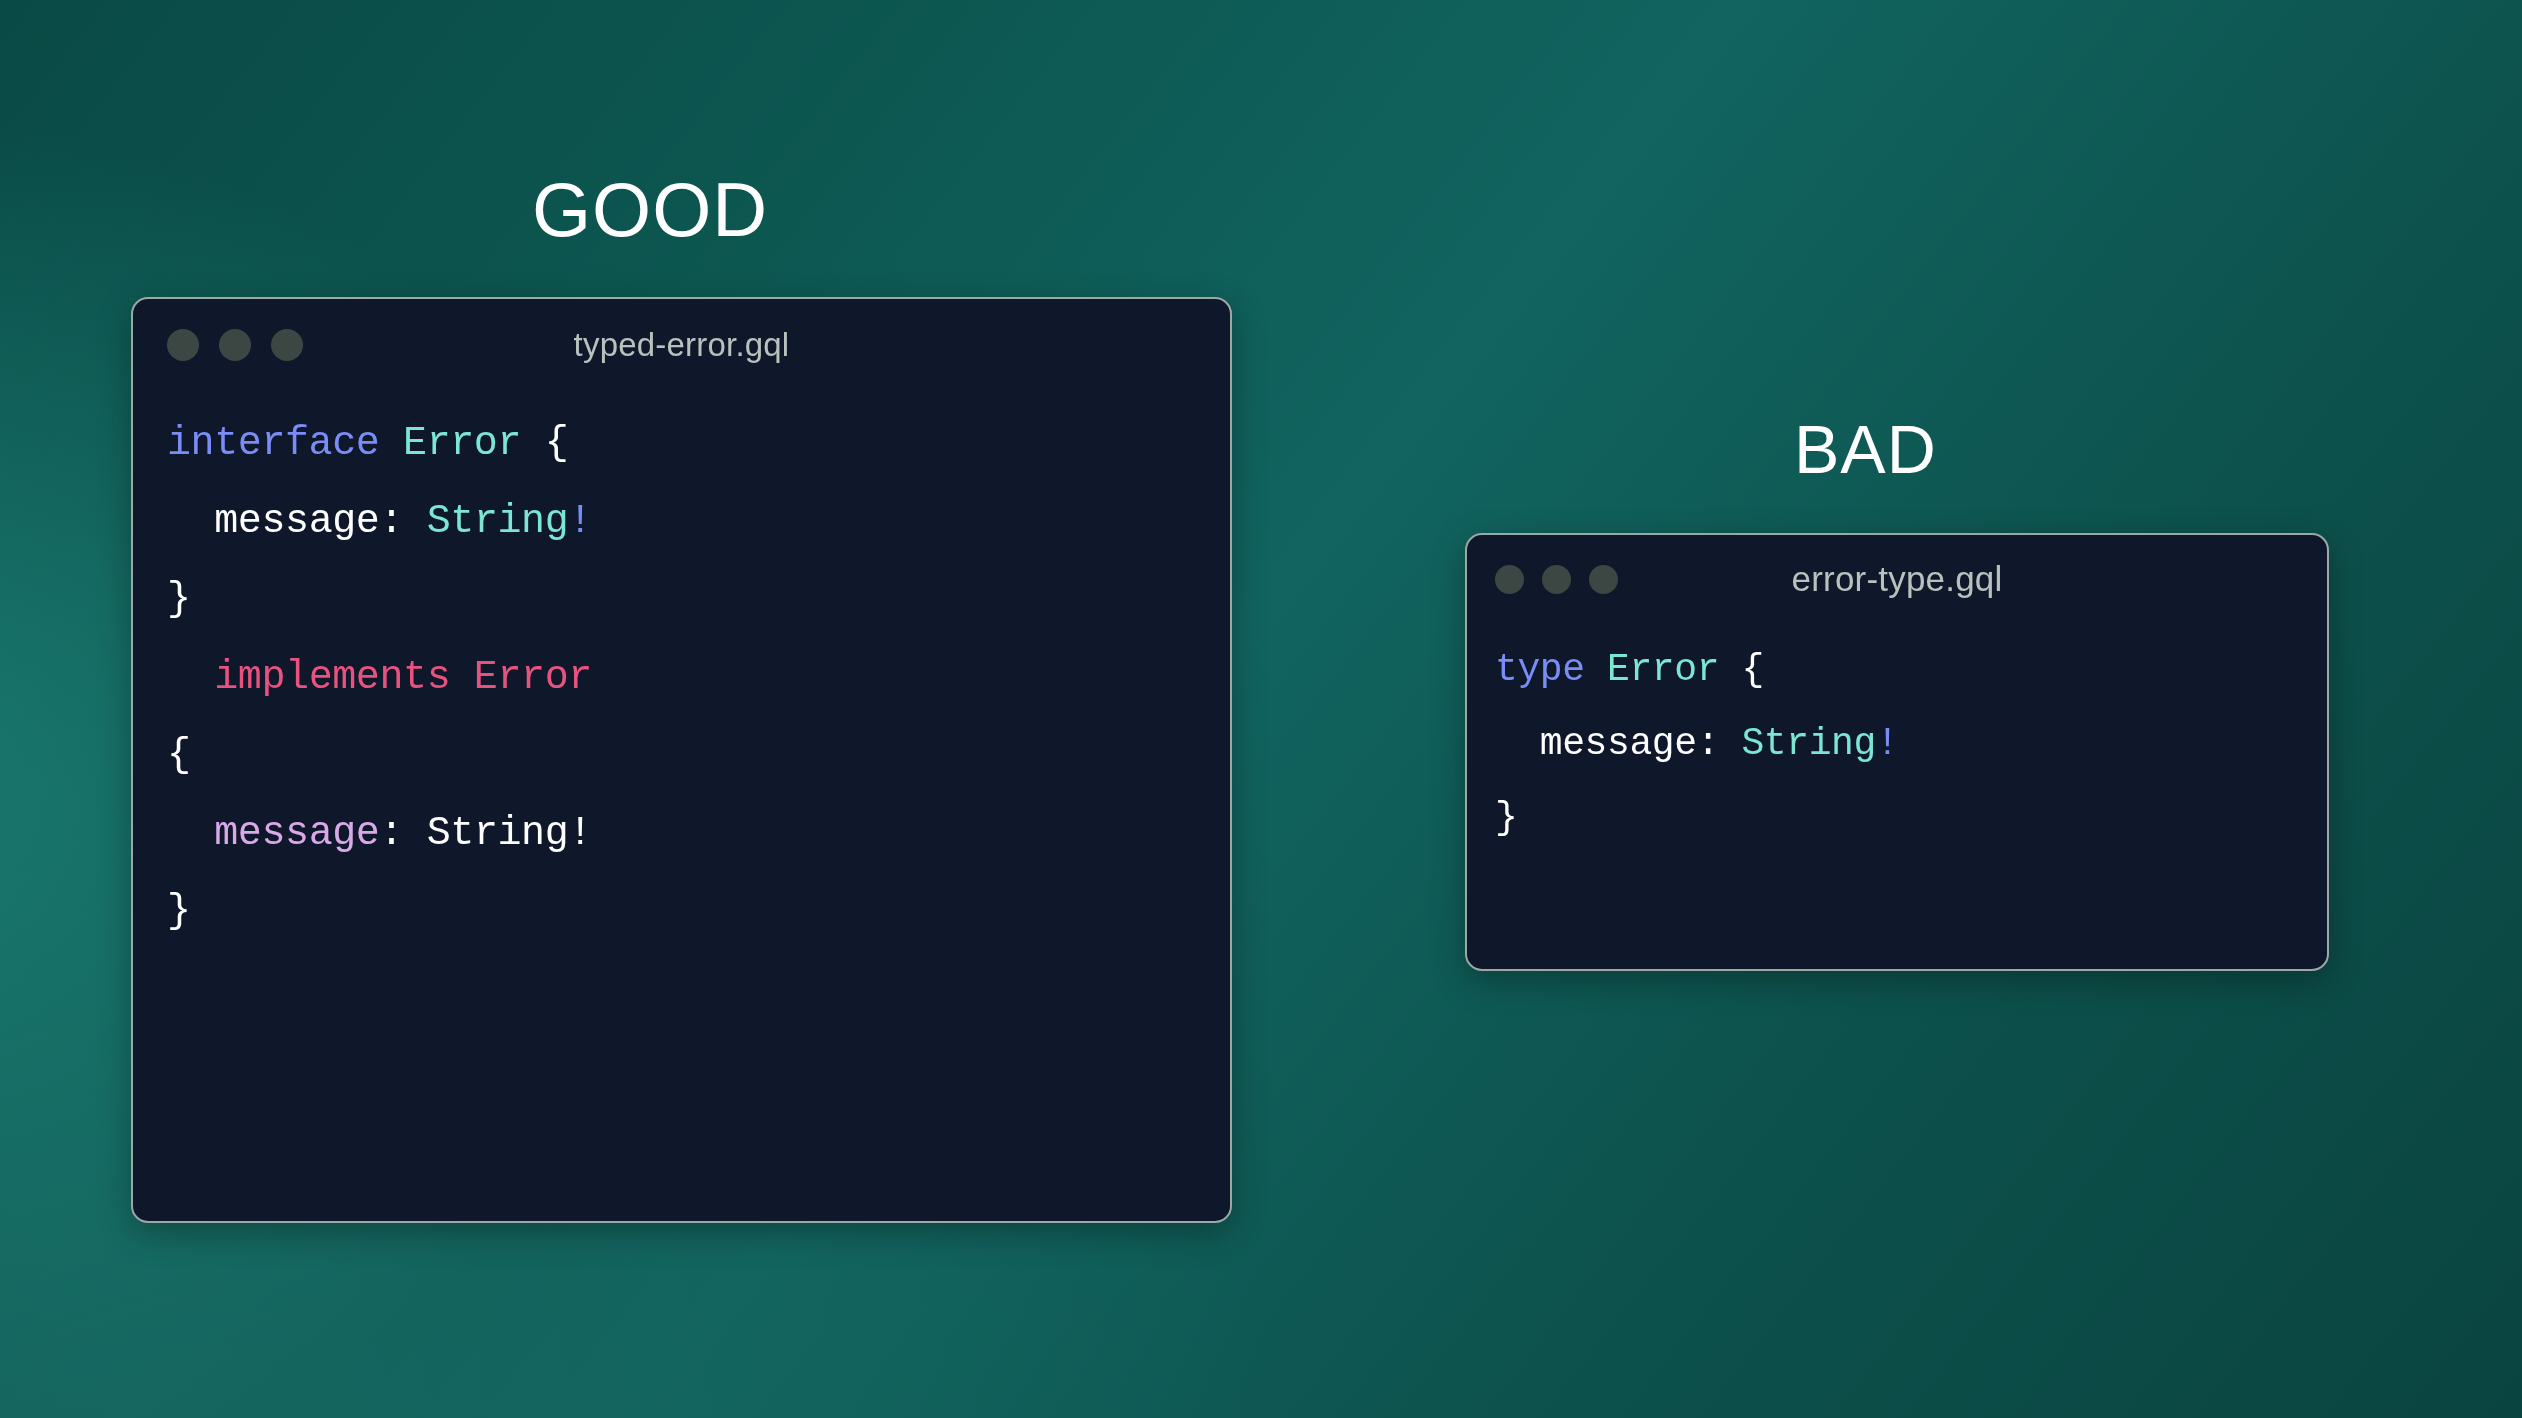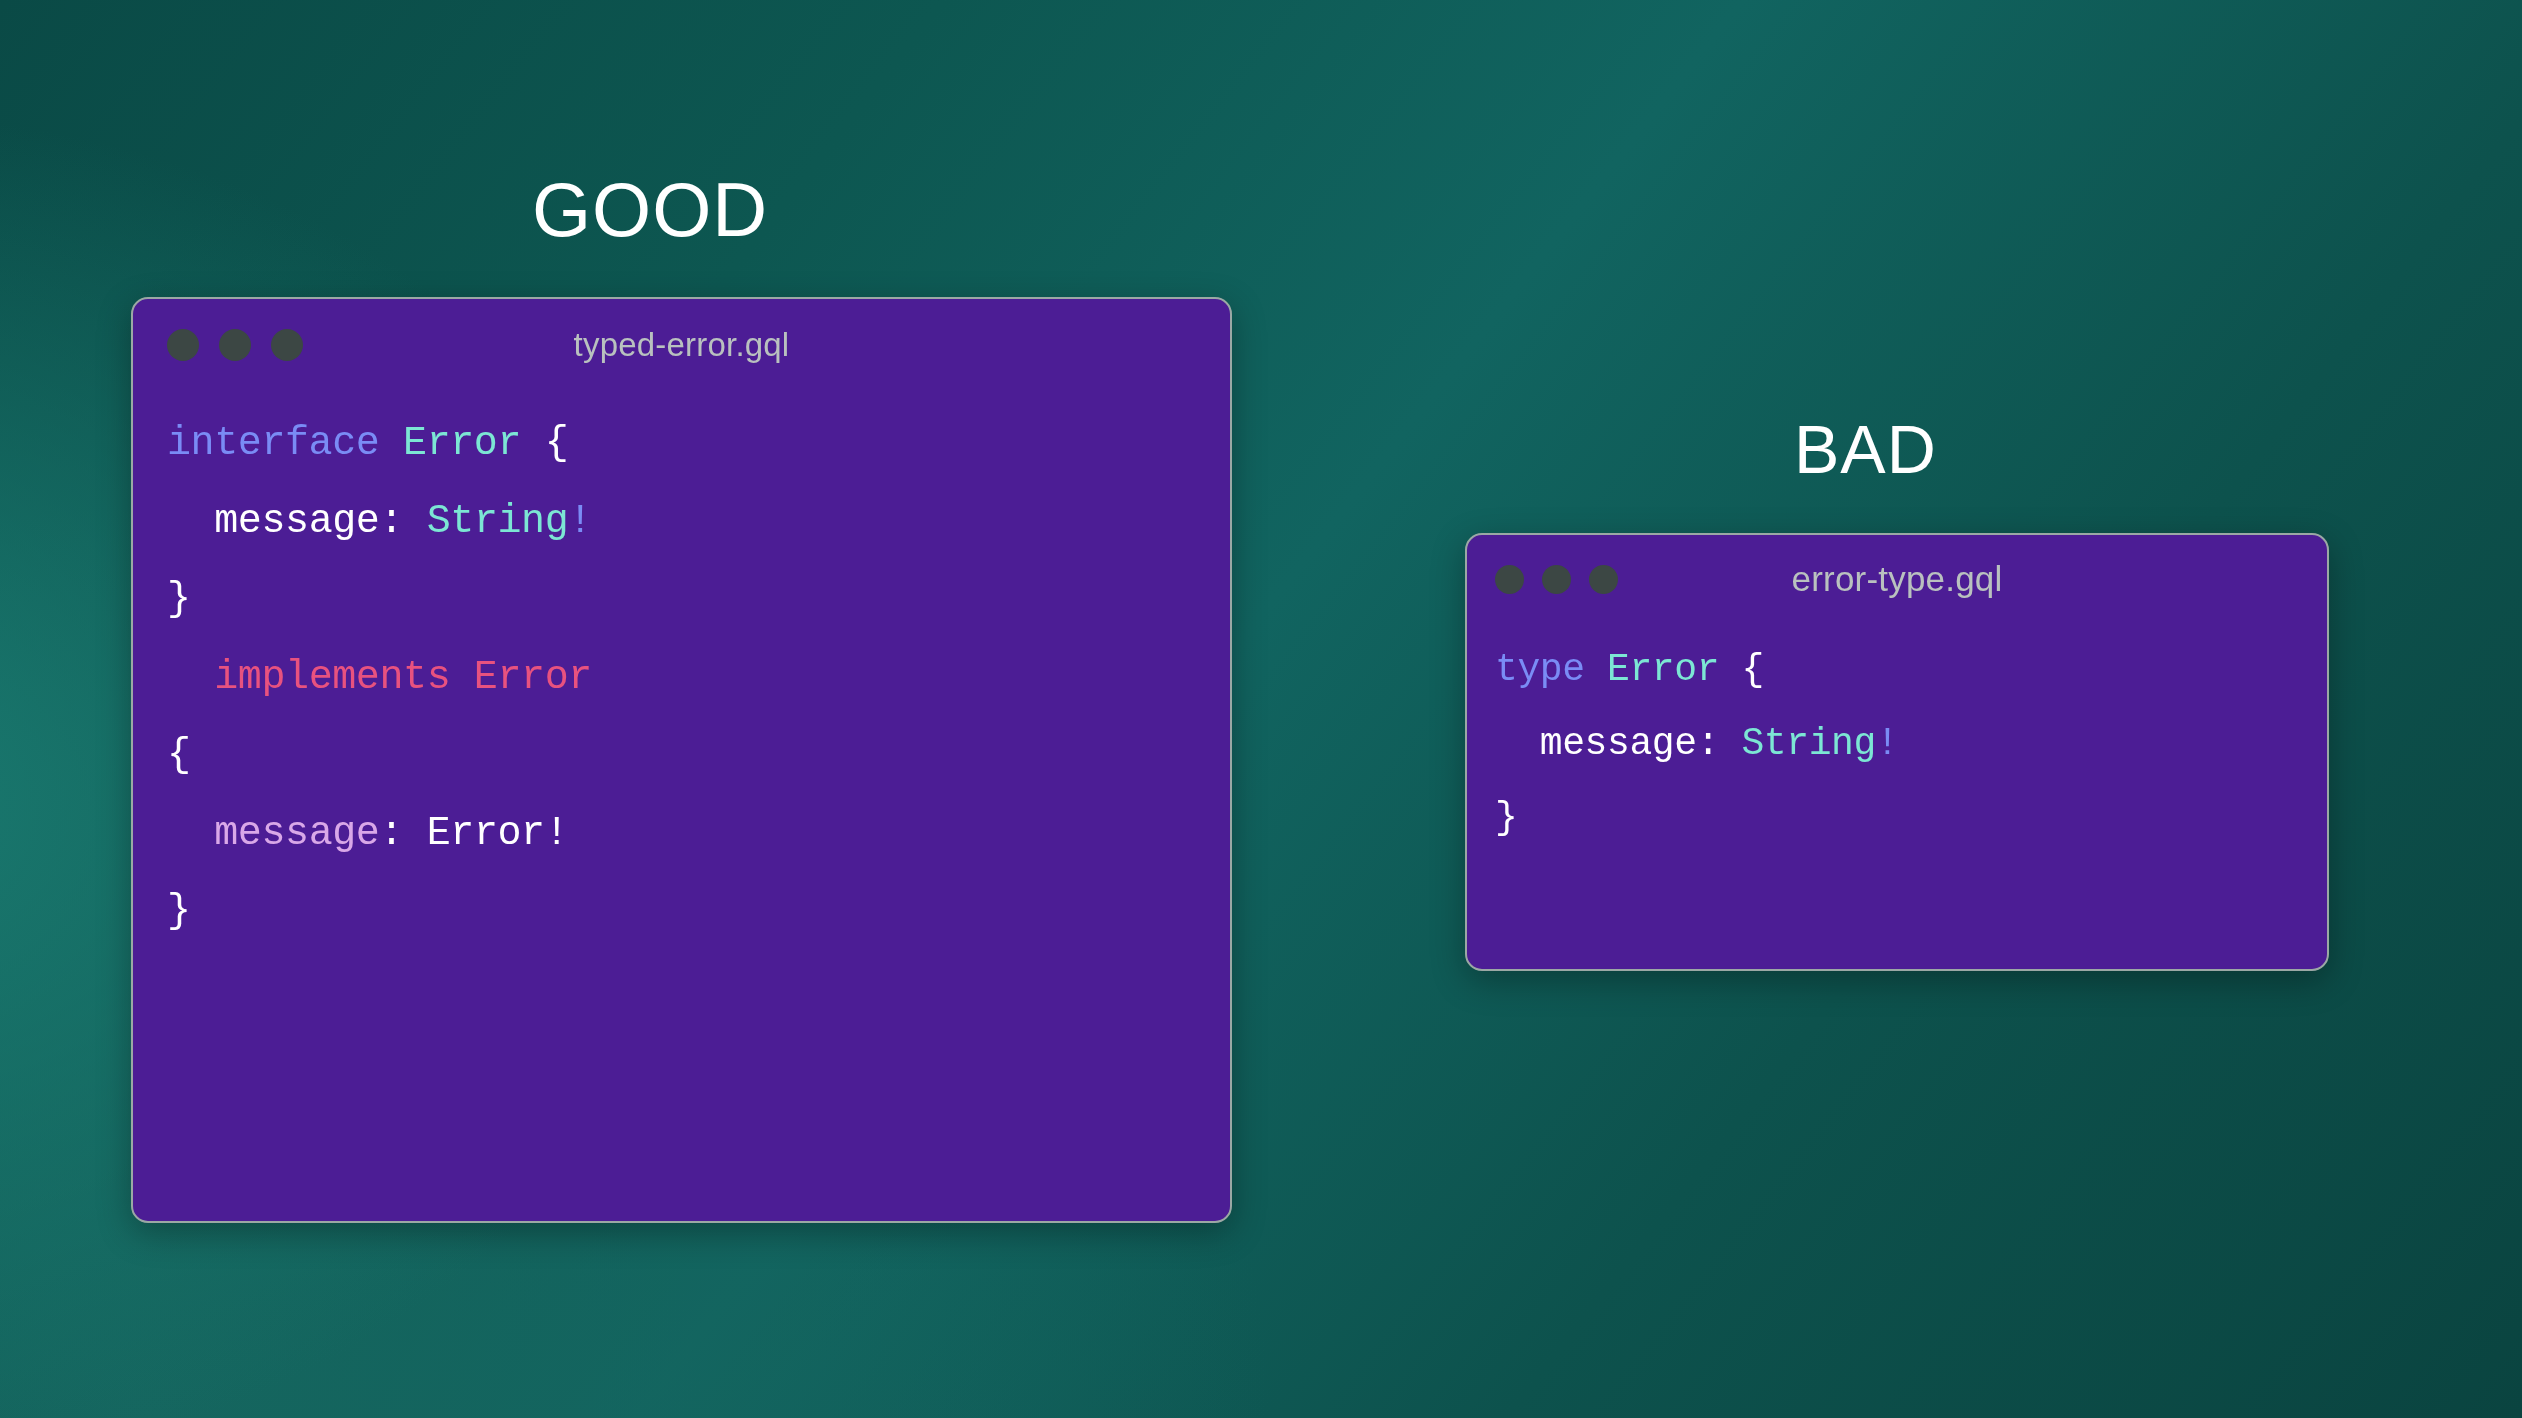--- a/index.html
+++ b/index.html
@@ -43,21 +43,21 @@
   }
   #label-bad {
     left: 1794px;
     top: 415px;
     font-size: 68px;
   }
 
   
   .code-window {
     position: absolute;
-    background: #4c1d95;
+    background: #0f172a;
     border: 2px solid #9ba8a5;
     border-radius: 17px;
     box-shadow: 0 10px 34px rgba(0,0,0,0.30);
     box-sizing: border-box;
     overflow: hidden;
   }
   #window-good {
     left: 131px;
     top: 297px;
     width: 1101px;
@@ -152,21 +152,21 @@
         <span class="dot"></span>
         <span class="dot"></span>
       </div>
       <div class="window-filename">typed-error.gql</div>
     </div>
     <div class="code-body" id="good-code-body"><span class="code-line"><span class="tok-keyword">interface</span><span class="tok-plain"> </span><span class="tok-type">Error</span><span class="tok-plain"> </span><span class="tok-punct">{</span>
 </span><span class="code-line"><span class="tok-plain">  </span><span class="tok-plain">message</span><span class="tok-punct">: </span><span class="tok-scalar">String</span><span class="tok-bang">!</span>
 </span><span class="code-line"><span class="tok-punct">}</span>
 </span><span class="code-line"><span class="tok-plain">  </span><span class="tok-implements">implements Error</span>
 </span><span class="code-line"><span class="tok-punct">{</span>
-</span><span class="code-line"><span class="tok-plain">  </span><span class="tok-field">message</span><span class="tok-punct">: </span><span class="tok-plain">Error!</span>
+</span><span class="code-line"><span class="tok-plain">  </span><span class="tok-field">message</span><span class="tok-punct">: </span><span class="tok-plain">String!</span>
 </span><span class="code-line"><span class="tok-punct">}</span>
 </span></div>
   </div>
 
   <div class="section-label" id="label-bad">BAD</div>
 
   <div class="code-window" id="window-bad">
     <div class="titlebar">
       <div class="traffic-lights">
         <span class="dot"></span>

